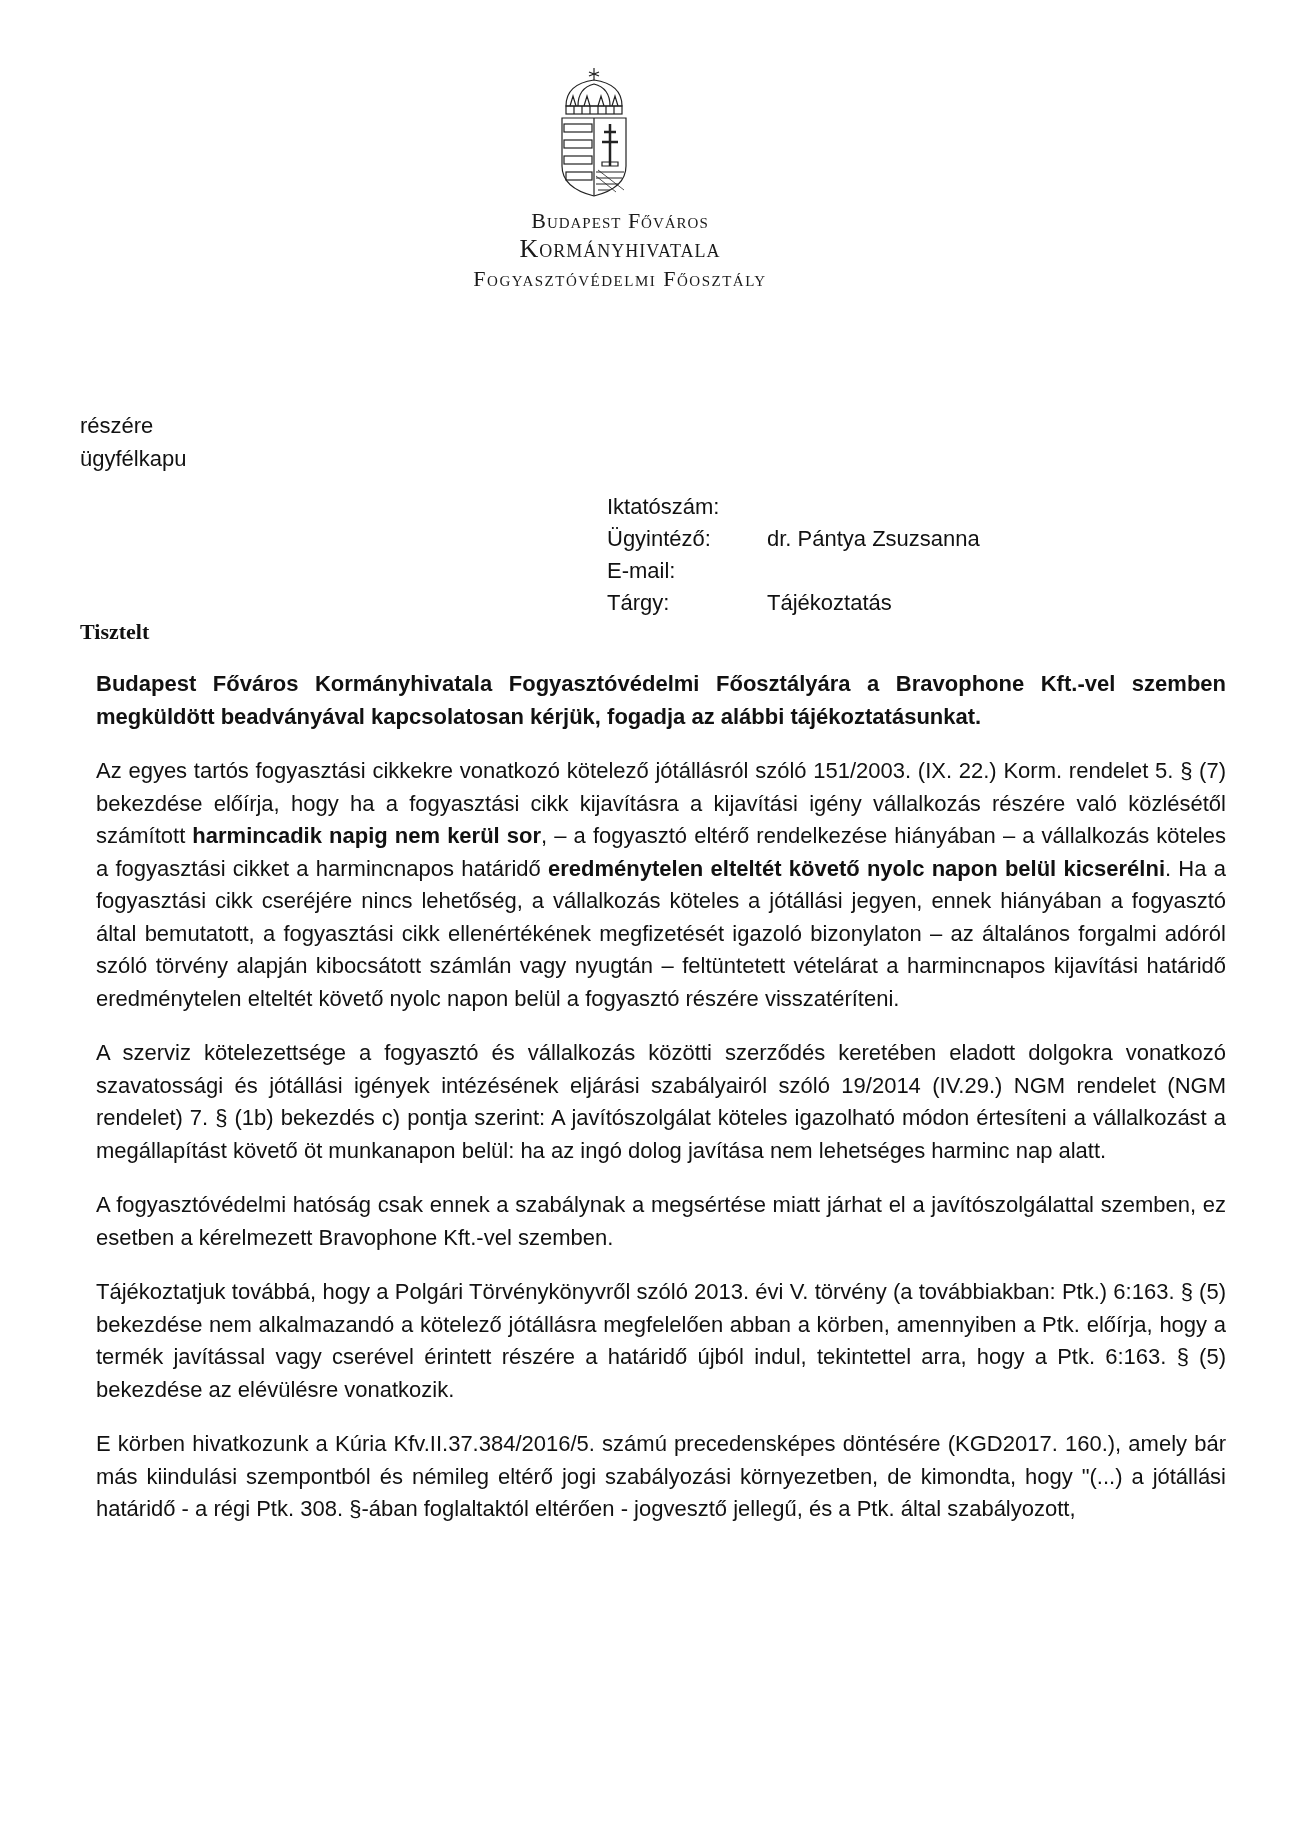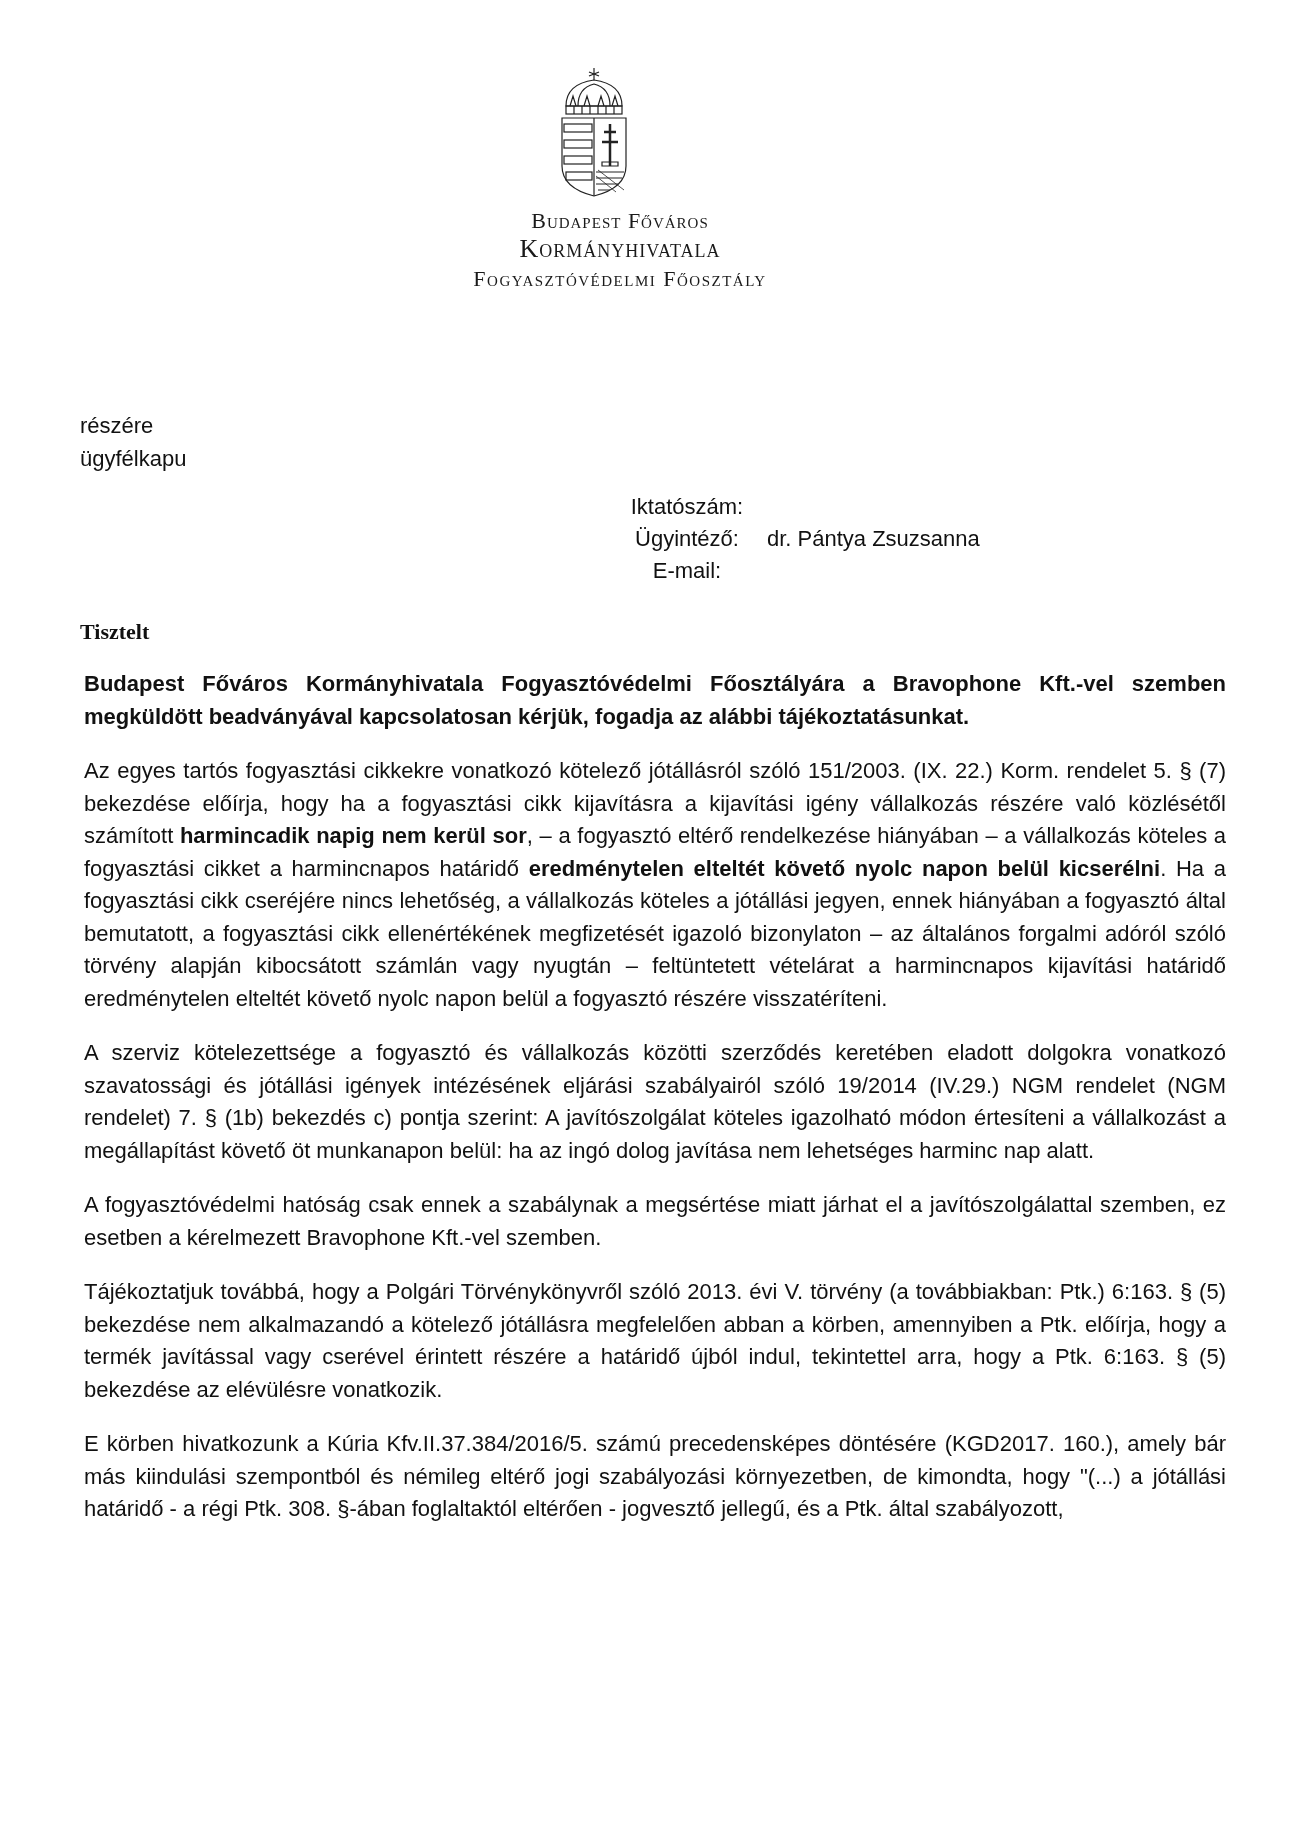--- a/index.html
+++ b/index.html
@@ -10,25 +10,25 @@
          font-family: "Liberation Serif", serif; font-variant: small-caps;
          letter-spacing: 1px; color: #1a1a1a; }
   .org1 { top: 208px; font-size: 22px; }
   .org2 { top: 234px; font-size: 26px; }
   .org3 { top: 266px; font-size: 22px; letter-spacing: 1.5px; }
   .addr { position: absolute; left: 80px; font-size: 22px; }
   .a-reszere { top: 413px; }
   .a-ugyfel { top: 446px; font-weight: normal; }
   .a-tisztelt { top: 619px; font-weight: bold; font-family: Liberation Serif, serif; }
   .meta { position: absolute; left: 607px; top: 491px; font-size: 22px; line-height: 32px; }
-  .meta-row { display: flex; text-align: center; }
+  .meta-row { display: flex; }
   .meta-label { width: 160px; }
   .body { position: absolute; left: 80px; width: 1146px; top: 668px;
           font-size: 22px; line-height: 32.5px; text-align: justify; }
-  .body p { margin: 0 0 22px 4px; }
+  .body p { margin: 0 0 22px 16px; }
   .subject { font-weight: bold; }
   .body b { font-weight: bold; }
 </style>
 </head>
 <body>
 
 <svg class="crest" viewBox="0 0 72 132" fill="none" stroke="#222" stroke-width="1.2">
   <line x1="36" y1="2" x2="36" y2="14"></line>
     <line x1="31" y1="6" x2="41" y2="10"></line>
     <line x1="41" y1="6" x2="31" y2="10"></line>
@@ -67,20 +67,24 @@
     <span></span>
   </div>
   <div class="meta-row">
     <span class="meta-label">Ügyintéző:</span>
     <span>dr. Pántya Zsuzsanna</span>
   </div>
   <div class="meta-row">
     <span class="meta-label">E-mail:</span>
     <span></span>
   </div>
+  <div class="meta-row">
+    <span class="meta-label">Tárgy:</span>
+    <span>Tájékoztatás</span>
+  </div>
 </div>
 
 <div class="addr a-tisztelt">Tisztelt</div>
 
 <div class="body">
   <p class="subject">Budapest Főváros Kormányhivatala Fogyasztóvédelmi Főosztályára a Bravophone Kft.-vel szemben megküldött beadványával kapcsolatosan kérjük, fogadja az alábbi tájékoztatásunkat.</p>
   <p><span>Az egyes tartós fogyasztási cikkekre vonatkozó kötelező jótállásról szóló 151/2003. (IX. 22.) Korm. rendelet 5. § (7) bekezdése előírja, hogy ha a fogyasztási cikk kijavításra a kijavítási igény vállalkozás részére való közlésétől számított </span><b>harmincadik napig nem kerül sor</b><span>, – a fogyasztó eltérő rendelkezése hiányában – a vállalkozás köteles a fogyasztási cikket a harmincnapos határidő </span><b>eredménytelen elteltét követő nyolc napon belül kicserélni</b><span>. Ha a fogyasztási cikk cseréjére nincs lehetőség, a vállalkozás köteles a jótállási jegyen, ennek hiányában a fogyasztó által bemutatott, a fogyasztási cikk ellenértékének megfizetését igazoló bizonylaton – az általános forgalmi adóról szóló törvény alapján kibocsátott számlán vagy nyugtán – feltüntetett vételárat a harmincnapos kijavítási határidő eredménytelen elteltét követő nyolc napon belül a fogyasztó részére visszatéríteni.</span></p>
   <p>A szerviz kötelezettsége a fogyasztó és vállalkozás közötti szerződés keretében eladott dolgokra vonatkozó szavatossági és jótállási igények intézésének eljárási szabályairól szóló 19/2014 (IV.29.) NGM rendelet (NGM rendelet) 7. § (1b) bekezdés c) pontja szerint: A javítószolgálat köteles igazolható módon értesíteni a vállalkozást a megállapítást követő öt munkanapon belül: ha az ingó dolog javítása nem lehetséges harminc nap alatt.</p>
   <p>A fogyasztóvédelmi hatóság csak ennek a szabálynak a megsértése miatt járhat el a javítószolgálattal szemben, ez esetben a kérelmezett Bravophone Kft.-vel szemben.</p>
   <p>Tájékoztatjuk továbbá, hogy a Polgári Törvénykönyvről szóló 2013. évi V. törvény (a továbbiakban: Ptk.) 6:163. § (5) bekezdése nem alkalmazandó a kötelező jótállásra megfelelően abban a körben, amennyiben a Ptk. előírja, hogy a termék javítással vagy cserével érintett részére a határidő újból indul, tekintettel arra, hogy a Ptk. 6:163. § (5) bekezdése az elévülésre vonatkozik.</p>

